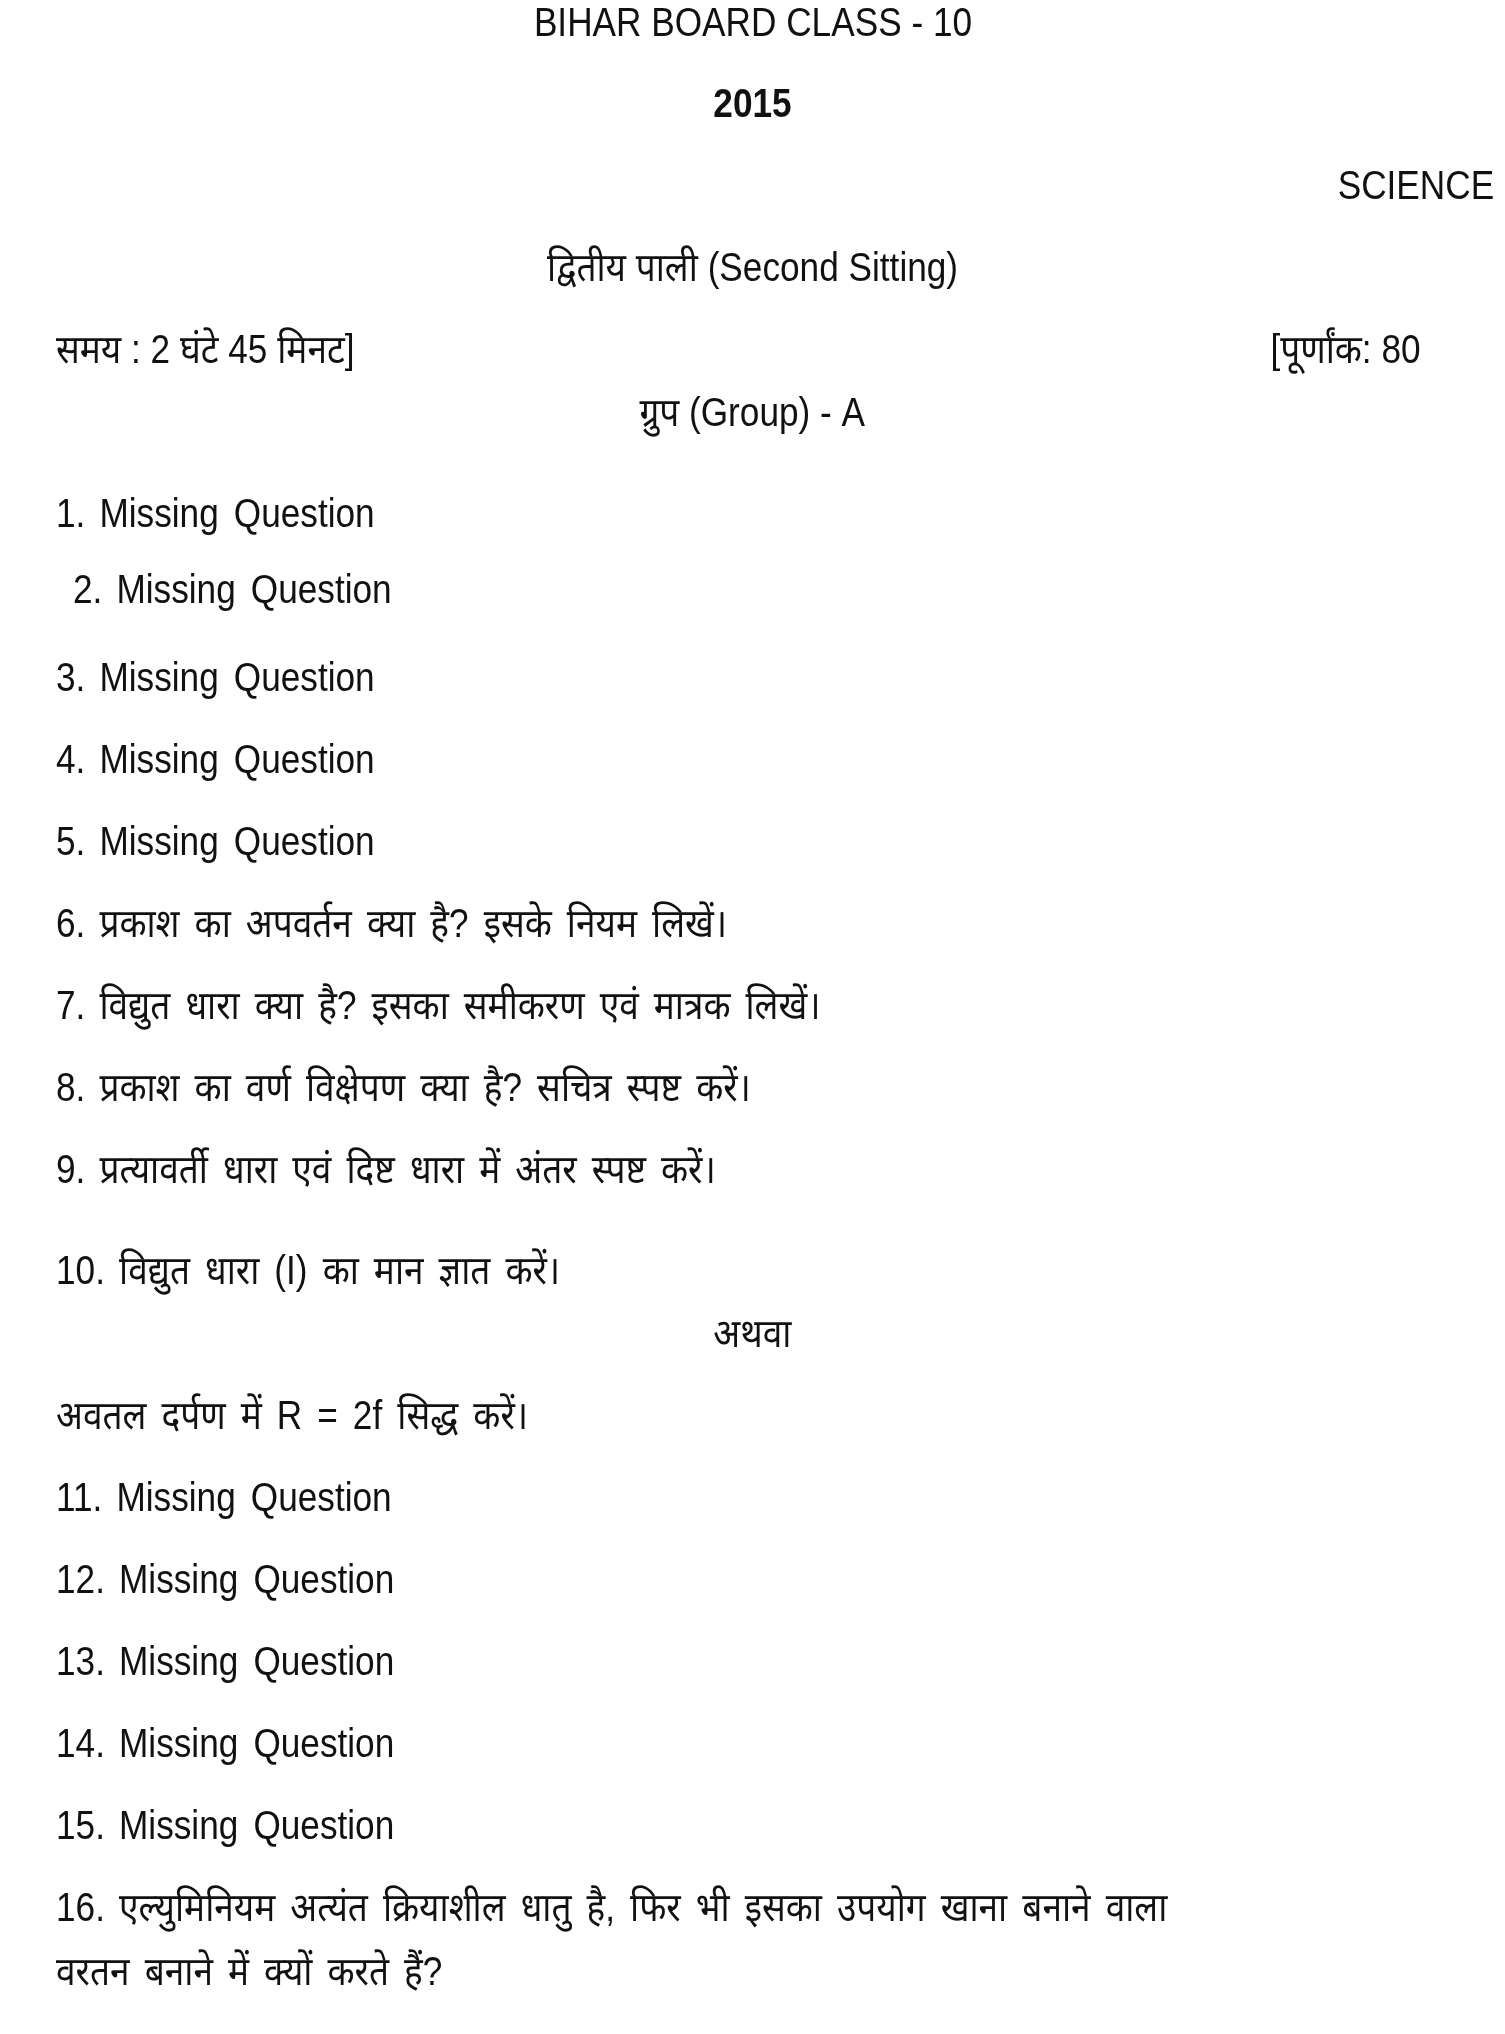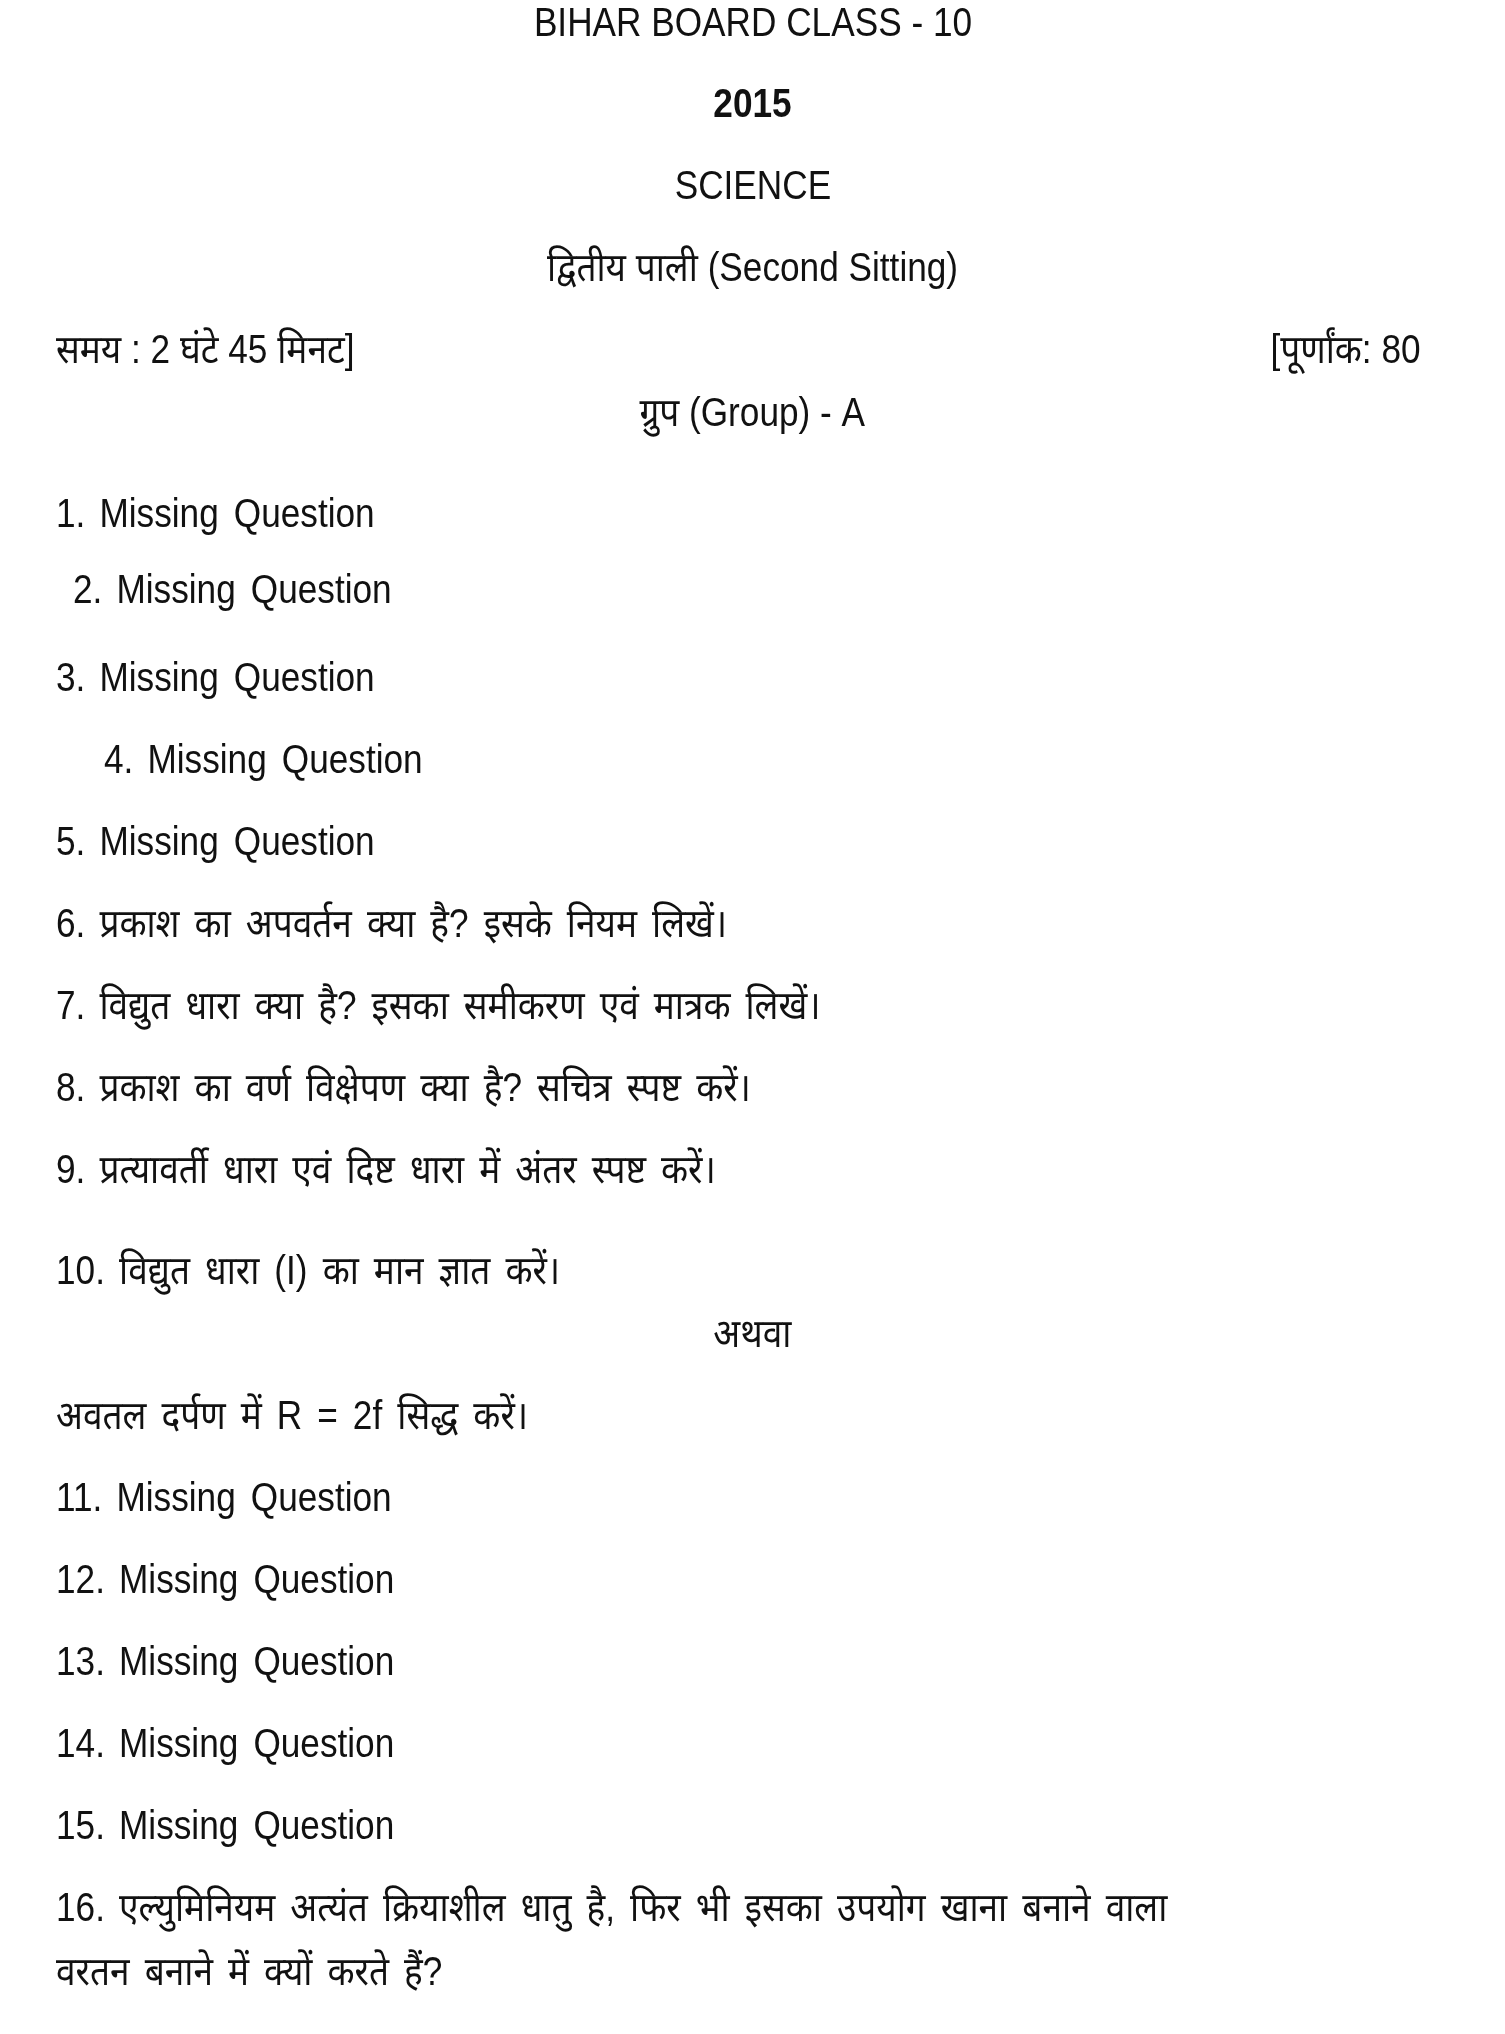--- a/index.html
+++ b/index.html
@@ -14,30 +14,30 @@
   .left .cond { transform-origin: left; }
   .right .cond { transform-origin: right; }
   .num { margin-right: 16px; }
   .q { word-spacing: 6px; }
 </style>
 </head>
 <body>
 
 <div class="line center" style="top:-6px;"><span class="cond">BIHAR BOARD CLASS - 10</span></div>
 <div class="line center" style="top:75px;font-weight:bold;"><span class="cond">2015</span></div>
-<div class="line center" style="top:157px;"><span class="cond">SCIENCE</span></div>
+<div class="line center" style="top:157px;text-align:right;"><span class="cond">SCIENCE</span></div>
 <div class="line center" style="top:239px;"><span class="cond">द्वितीय पाली (Second Sitting)</span></div>
 <div class="line left" style="top:321px;"><span class="cond">समय : 2 घंटे 45 मिनट]</span></div>
 <div class="line right" style="top:321px;"><span class="cond">[पूर्णांक: 80</span></div>
 <div class="line center" style="top:384px;"><span class="cond">ग्रुप (Group) - A</span></div>
 
 <div class="line left q" style="top:485px;"><span class="cond"><span class="num">1.</span><span>Missing Question</span></span></div>
 <div class="line left q" style="top:561px;margin-left:17px;"><span class="cond"><span class="num">2.</span><span>Missing Question</span></span></div>
 <div class="line left q" style="top:649px;"><span class="cond"><span class="num">3.</span><span>Missing Question</span></span></div>
-<div class="line left q" style="top:731px;margin-left:48px;"><span class="cond"><span class="num">4.</span><span>Missing Question</span></span></div>
+<div class="line left q" style="top:731px;"><span class="cond"><span class="num">4.</span><span>Missing Question</span></span></div>
 <div class="line left q" style="top:813px;"><span class="cond"><span class="num">5.</span><span>Missing Question</span></span></div>
 <div class="line left q" style="top:895px;"><span class="cond"><span class="num">6.</span><span>प्रकाश का अपवर्तन क्या है? इसके नियम लिखें।</span></span></div>
 <div class="line left q" style="top:977px;"><span class="cond"><span class="num">7.</span><span>विद्युत धारा क्या है? इसका समीकरण एवं मात्रक लिखें।</span></span></div>
 <div class="line left q" style="top:1059px;"><span class="cond"><span class="num">8.</span><span>प्रकाश का वर्ण विक्षेपण क्या है? सचित्र स्पष्ट करें।</span></span></div>
 <div class="line left q" style="top:1141px;"><span class="cond"><span class="num">9.</span><span>प्रत्यावर्ती धारा एवं दिष्ट धारा में अंतर स्पष्ट करें।</span></span></div>
 <div class="line left q" style="top:1223px;margin-top:19px;"><span class="cond"><span class="num">10.</span><span>विद्युत धारा (I) का मान ज्ञात करें।</span></span></div>
 
 <div class="line center" style="top:1305px;"><span class="cond">अथवा</span></div>
 <div class="line left q" style="top:1387px;"><span class="cond">अवतल दर्पण में R = 2f सिद्ध करें।</span></div>
 

